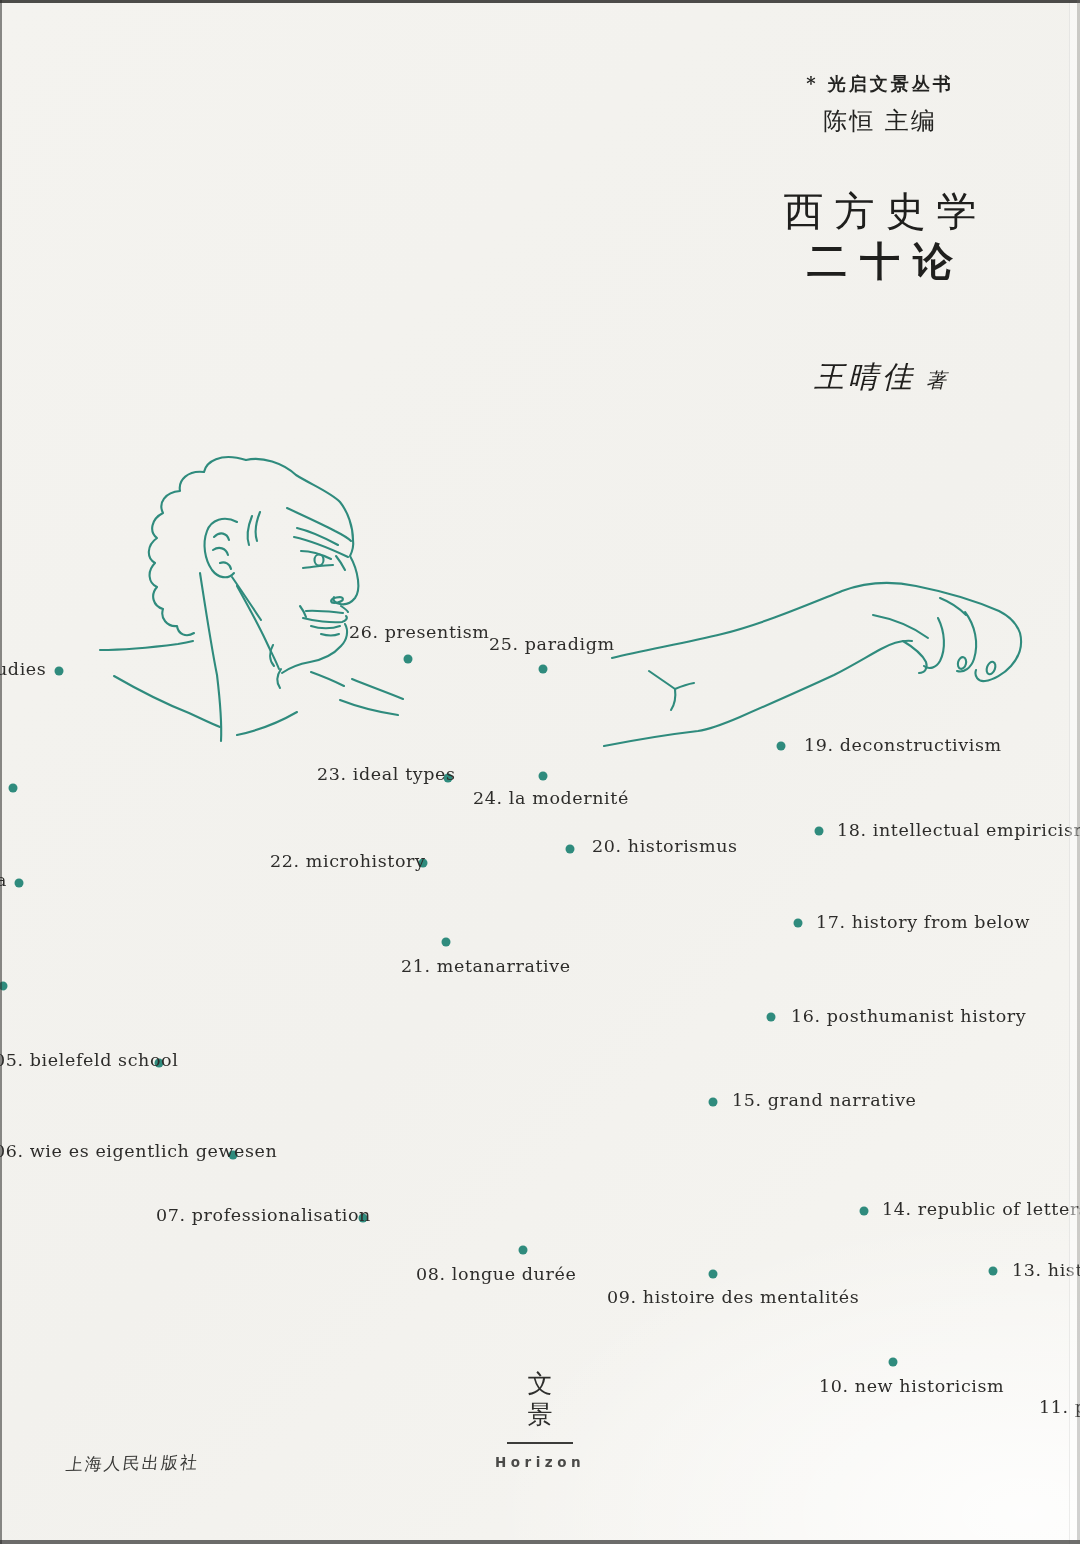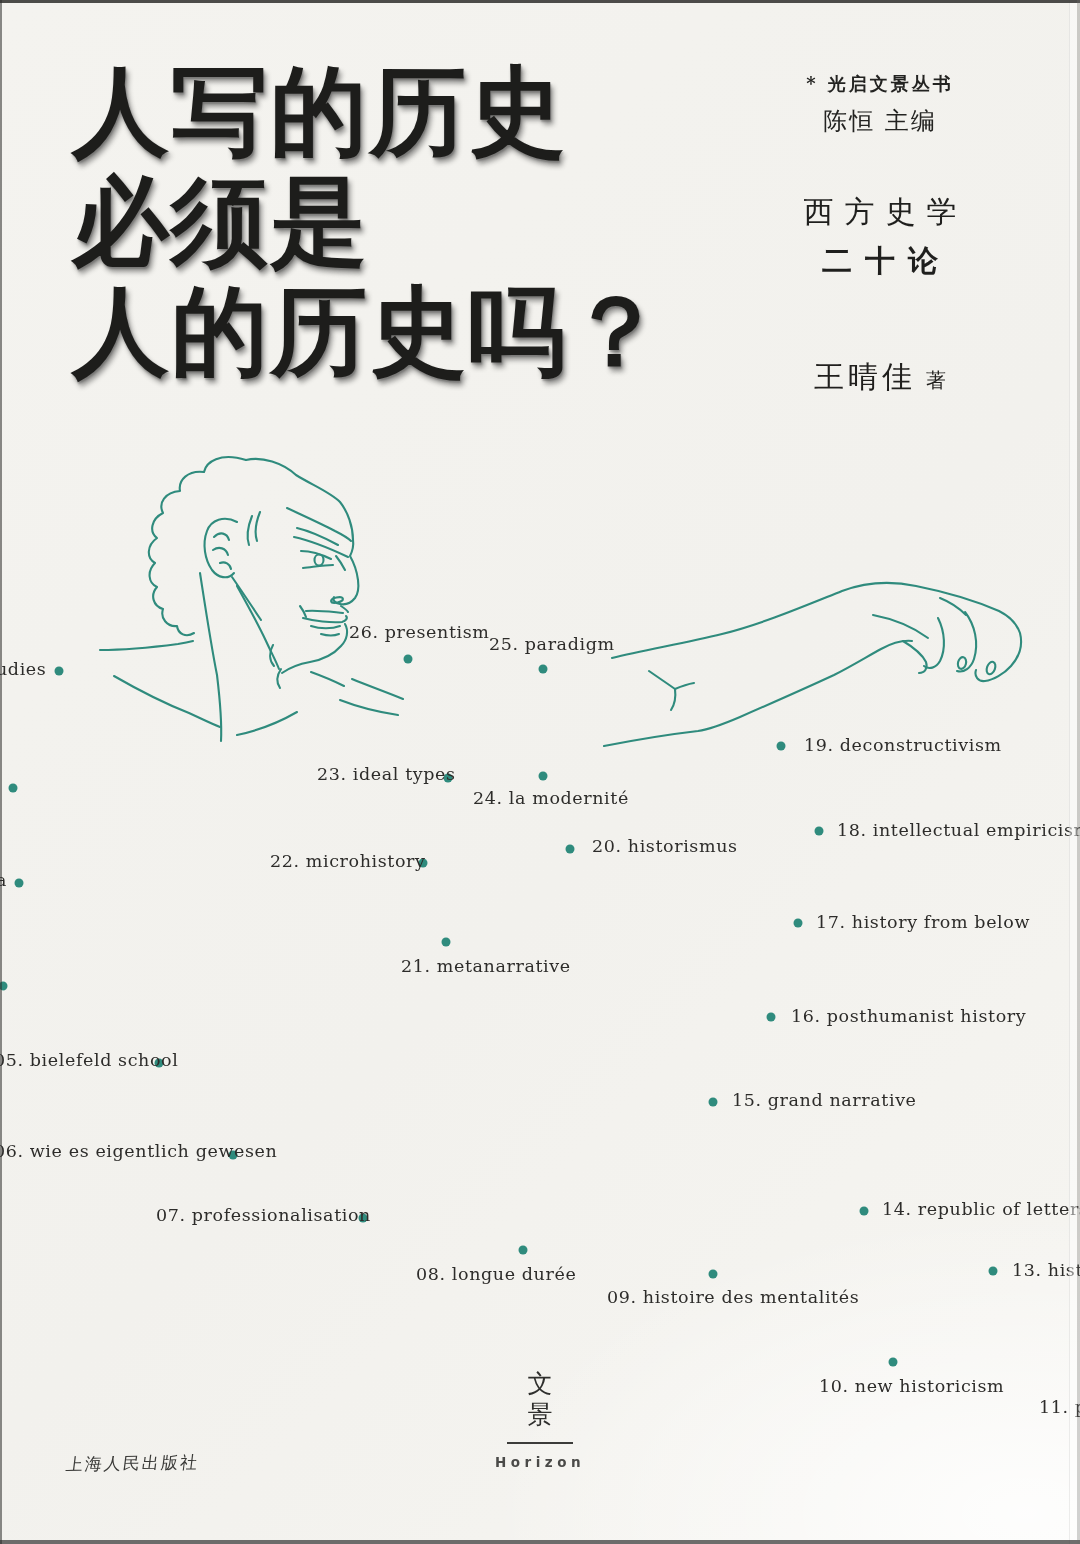--- a/index.html
+++ b/index.html
@@ -20,24 +20,24 @@
   
   .title{position:absolute;left:72px;top:56px;font-size:97px;line-height:110px;
          font-weight:600;color:#1d1d1b;letter-spacing:2px;white-space:nowrap;
          text-shadow:3px 5px 5px rgba(40,40,40,.45),1px 2px 2px rgba(40,40,40,.3);}
   .title div{white-space:nowrap;}
 
   
   .series-col{position:absolute;left:740px;top:72px;width:280px;text-align:center;color:#232321;}
   .series-note{font-size:18px;font-weight:600;letter-spacing:3px;}
   .series-editor{font-size:24px;letter-spacing:2px;margin-top:9px;}
-  .subtitle{margin-top:50px;font-size:30px;line-height:49px;font-weight:500;color:#1f1f1d;}
+  .subtitle{margin-top:50px;font-size:40px;line-height:49px;font-weight:500;color:#1f1f1d;}
   .subtitle .s1{letter-spacing:11px;margin-right:-11px;display:block;}
   .subtitle .s2{letter-spacing:13px;margin-right:-13px;display:block;font-weight:bold;}
-  .author-line{margin-top:72px;font-size:30px;letter-spacing:4px;color:#201f1d;}
+  .author-line{margin-top:72px;font-size:30px;letter-spacing:4px;color:#201f1d;font-style:italic;}
   .author-role{font-size:20px;letter-spacing:0;margin-left:10px;}
 
   
   .concept{position:absolute;font-size:17.5px;letter-spacing:.6px;color:#2d2c2a;white-space:nowrap;}
 
   
   .imprint{position:absolute;left:440px;top:1368px;width:200px;text-align:center;color:#2f2f2d;}
   .imprint .cjk{font-size:25px;line-height:31px;letter-spacing:0;}
   .imprint .rule{width:66px;border:0;border-top:2px solid #3c3c3a;margin:12px auto 10px auto;}
   .imprint .latin{font-size:13.5px;letter-spacing:4.5px;font-weight:600;color:#4a4a48;
@@ -126,25 +126,20 @@
         <circle cx="233" cy="1155" r="4.5" fill="#2f8b7d" stroke="none"></circle>
         <circle cx="363" cy="1218" r="4.5" fill="#2f8b7d" stroke="none"></circle>
         <circle cx="864" cy="1211" r="4.5" fill="#2f8b7d" stroke="none"></circle>
         <circle cx="523" cy="1250" r="4.5" fill="#2f8b7d" stroke="none"></circle>
         <circle cx="993" cy="1271" r="4.5" fill="#2f8b7d" stroke="none"></circle>
         <circle cx="713" cy="1274" r="4.5" fill="#2f8b7d" stroke="none"></circle>
         <circle cx="893" cy="1362" r="4.5" fill="#2f8b7d" stroke="none"></circle>
       </g>
   </svg>
 
-  <div class="title">
-    <div>人写的历史</div>
-    <div>必须是</div>
-    <div>人的历史吗？</div>
-  </div>
 
   <div class="series-col">
     <div class="series-note">* 光启文景丛书</div>
     <div class="series-editor">陈恒  主编</div>
     <div class="subtitle">
       <span class="s1">西方史学</span>
       <span class="s2">二十论</span>
     </div>
     <div class="author-line">
       <span>王晴佳</span><span class="author-role">著</span>

